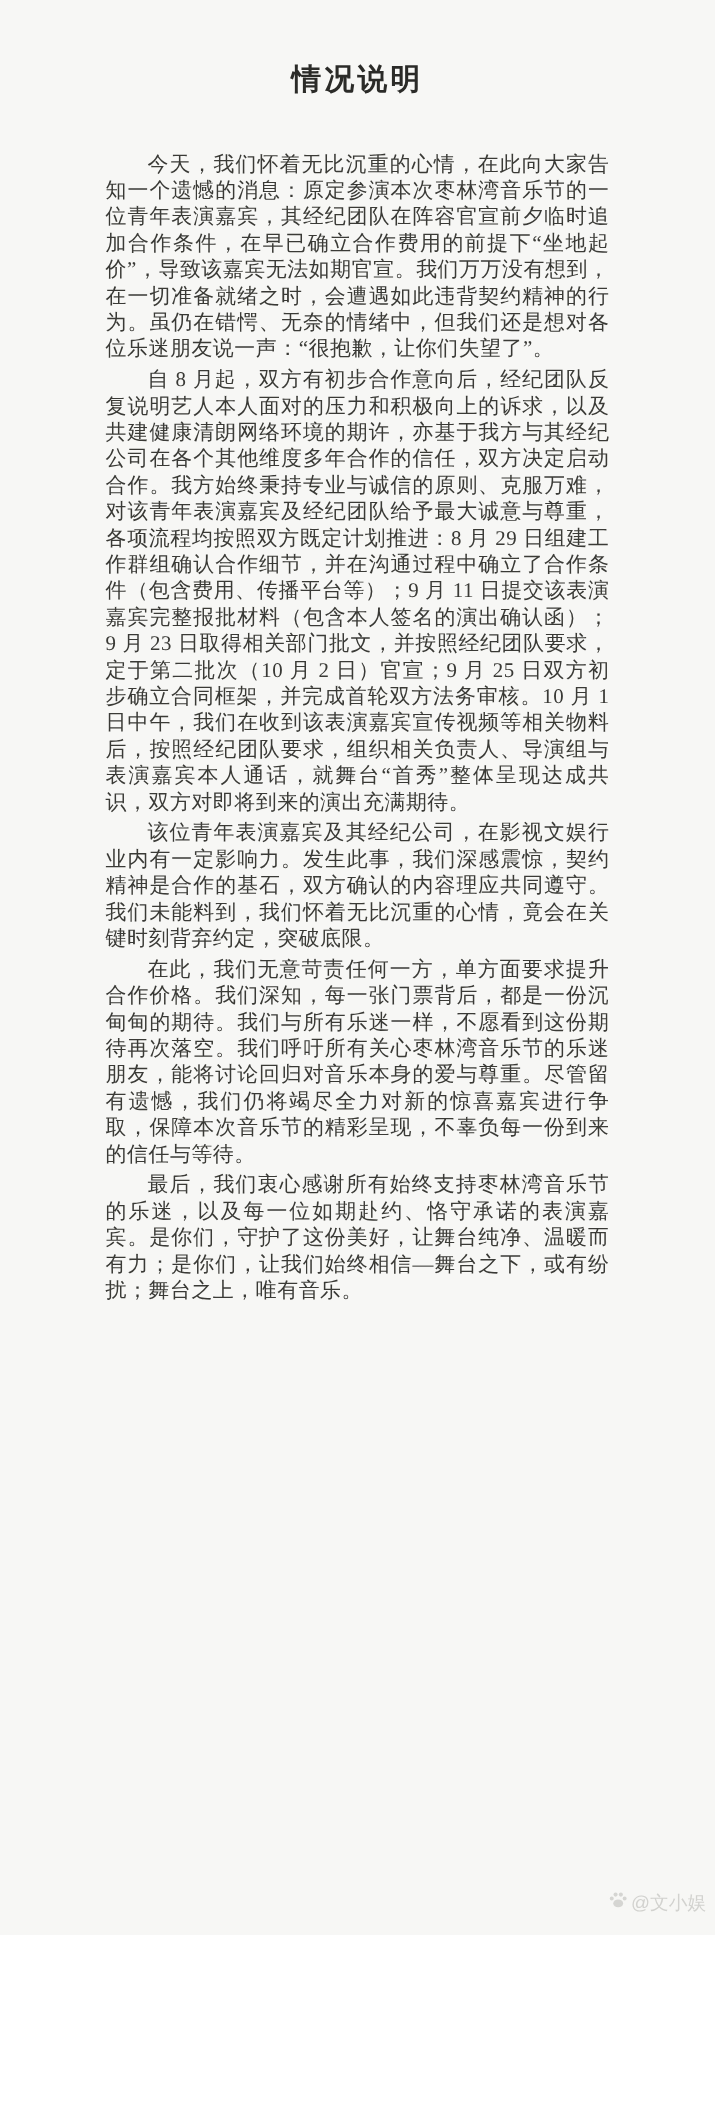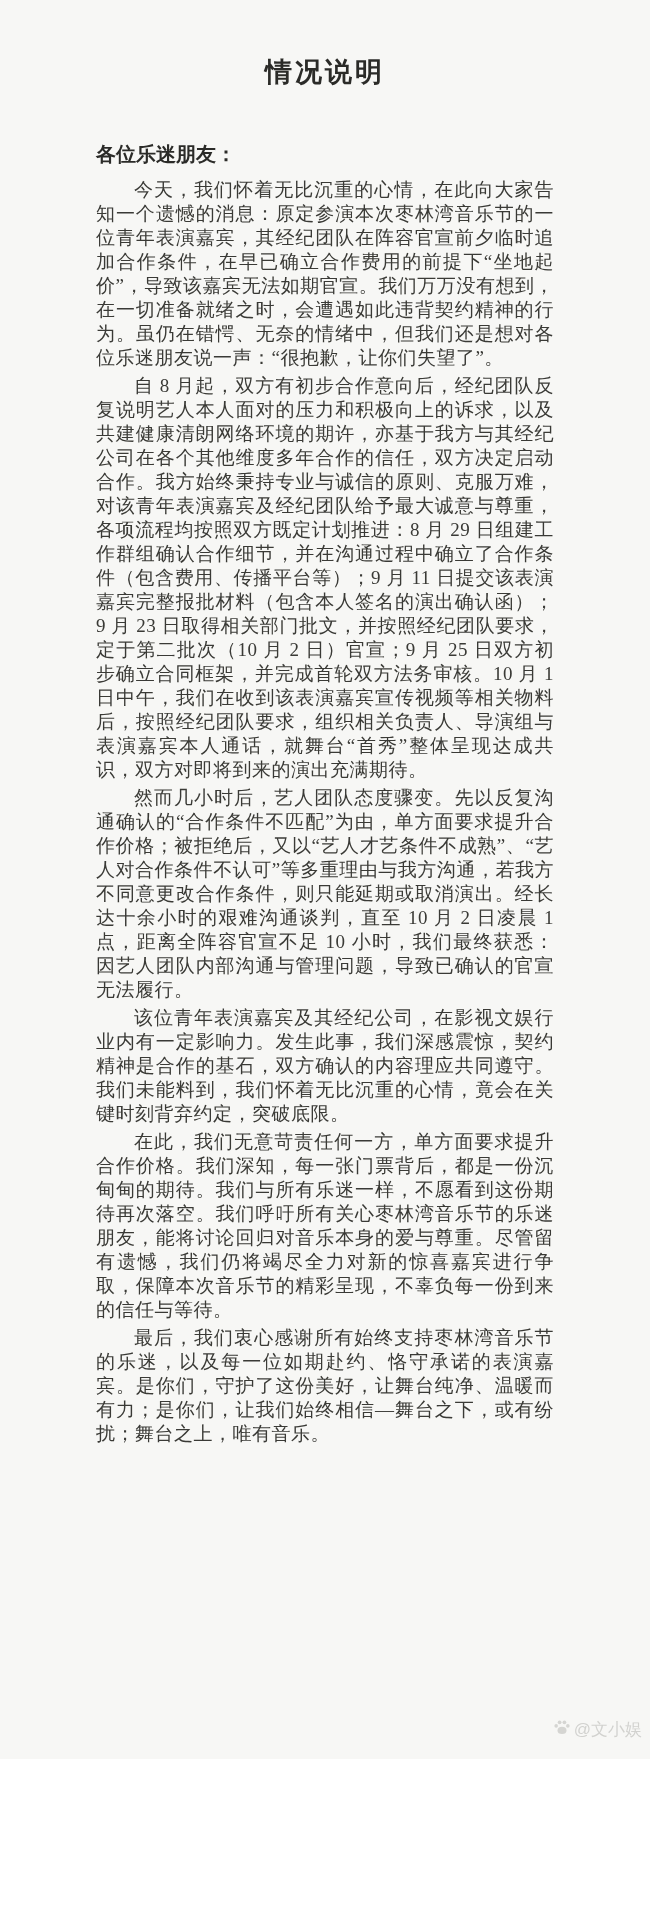--- a/index.html
+++ b/index.html
@@ -58,26 +58,24 @@
     opacity: 0.9;
   }
 </style>
 </head>
 <body>
 
 <div class="page">
 
   <h1 class="doc-title">情况说明</h1>
 
-  <div class="salutation">各位乐迷朋友：</div>
 
   <div class="body-text">
     <p>今天，我们怀着无比沉重的心情，在此向大家告知一个遗憾的消息：原定参演本次枣林湾音乐节的一位青年表演嘉宾，其经纪团队在阵容官宣前夕临时追加合作条件，在早已确立合作费用的前提下“坐地起价”，导致该嘉宾无法如期官宣。我们万万没有想到，在一切准备就绪之时，会遭遇如此违背契约精神的行为。虽仍在错愕、无奈的情绪中，但我们还是想对各位乐迷朋友说一声：“很抱歉，让你们失望了”。</p>
     <p>自 8 月起，双方有初步合作意向后，经纪团队反复说明艺人本人面对的压力和积极向上的诉求，以及共建健康清朗网络环境的期许，亦基于我方与其经纪公司在各个其他维度多年合作的信任，双方决定启动合作。我方始终秉持专业与诚信的原则、克服万难，对该青年表演嘉宾及经纪团队给予最大诚意与尊重，各项流程均按照双方既定计划推进：8 月 29 日组建工作群组确认合作细节，并在沟通过程中确立了合作条件（包含费用、传播平台等）；9 月 11 日提交该表演嘉宾完整报批材料（包含本人签名的演出确认函）；9 月 23 日取得相关部门批文，并按照经纪团队要求，定于第二批次（10 月 2 日）官宣；9 月 25 日双方初步确立合同框架，并完成首轮双方法务审核。10 月 1 日中午，我们在收到该表演嘉宾宣传视频等相关物料后，按照经纪团队要求，组织相关负责人、导演组与表演嘉宾本人通话，就舞台“首秀”整体呈现达成共识，双方对即将到来的演出充满期待。</p>
-    <p>然而几小时后，艺人团队态度骤变。先以反复沟通确认的“合作条件不匹配”为由，单方面要求提升合作价格；被拒绝后，又以“艺人才艺条件不成熟”、“艺人对合作条件不认可”等多重理由与我方沟通，若我方不同意更改合作条件，则只能延期或取消演出。经长达十余小时的艰难沟通谈判，直至 10 月 2 日凌晨 1 点，距离全阵容官宣不足 10 小时，我们最终获悉：因艺人团队内部沟通与管理问题，导致已确认的官宣无法履行。</p>
     <p>该位青年表演嘉宾及其经纪公司，在影视文娱行业内有一定影响力。发生此事，我们深感震惊，契约精神是合作的基石，双方确认的内容理应共同遵守。我们未能料到，我们怀着无比沉重的心情，竟会在关键时刻背弃约定，突破底限。</p>
     <p>在此，我们无意苛责任何一方，单方面要求提升合作价格。我们深知，每一张门票背后，都是一份沉甸甸的期待。我们与所有乐迷一样，不愿看到这份期待再次落空。我们呼吁所有关心枣林湾音乐节的乐迷朋友，能将讨论回归对音乐本身的爱与尊重。尽管留有遗憾，我们仍将竭尽全力对新的惊喜嘉宾进行争取，保障本次音乐节的精彩呈现，不辜负每一份到来的信任与等待。</p>
     <p>最后，我们衷心感谢所有始终支持枣林湾音乐节的乐迷，以及每一位如期赴约、恪守承诺的表演嘉宾。是你们，守护了这份美好，让舞台纯净、温暖而有力；是你们，让我们始终相信—舞台之下，或有纷扰；舞台之上，唯有音乐。</p>
   </div>
 
   <div class="watermark">
     <span>
       <svg width="18" height="18" viewBox="0 0 24 24" fill="#d2d2cf">
         <ellipse cx="12" cy="16.5" rx="6" ry="4.8"></ellipse>
         <circle cx="4.2" cy="10.5" r="2.4"></circle>

